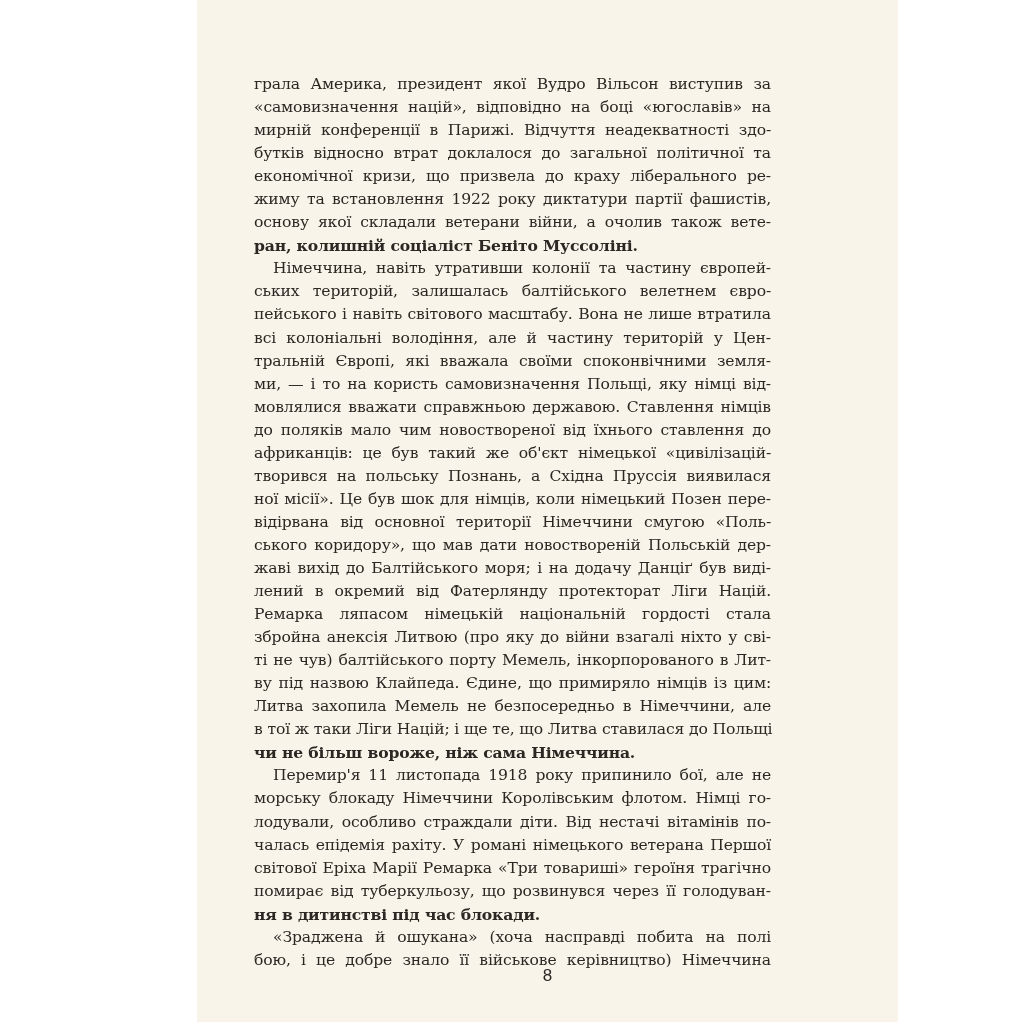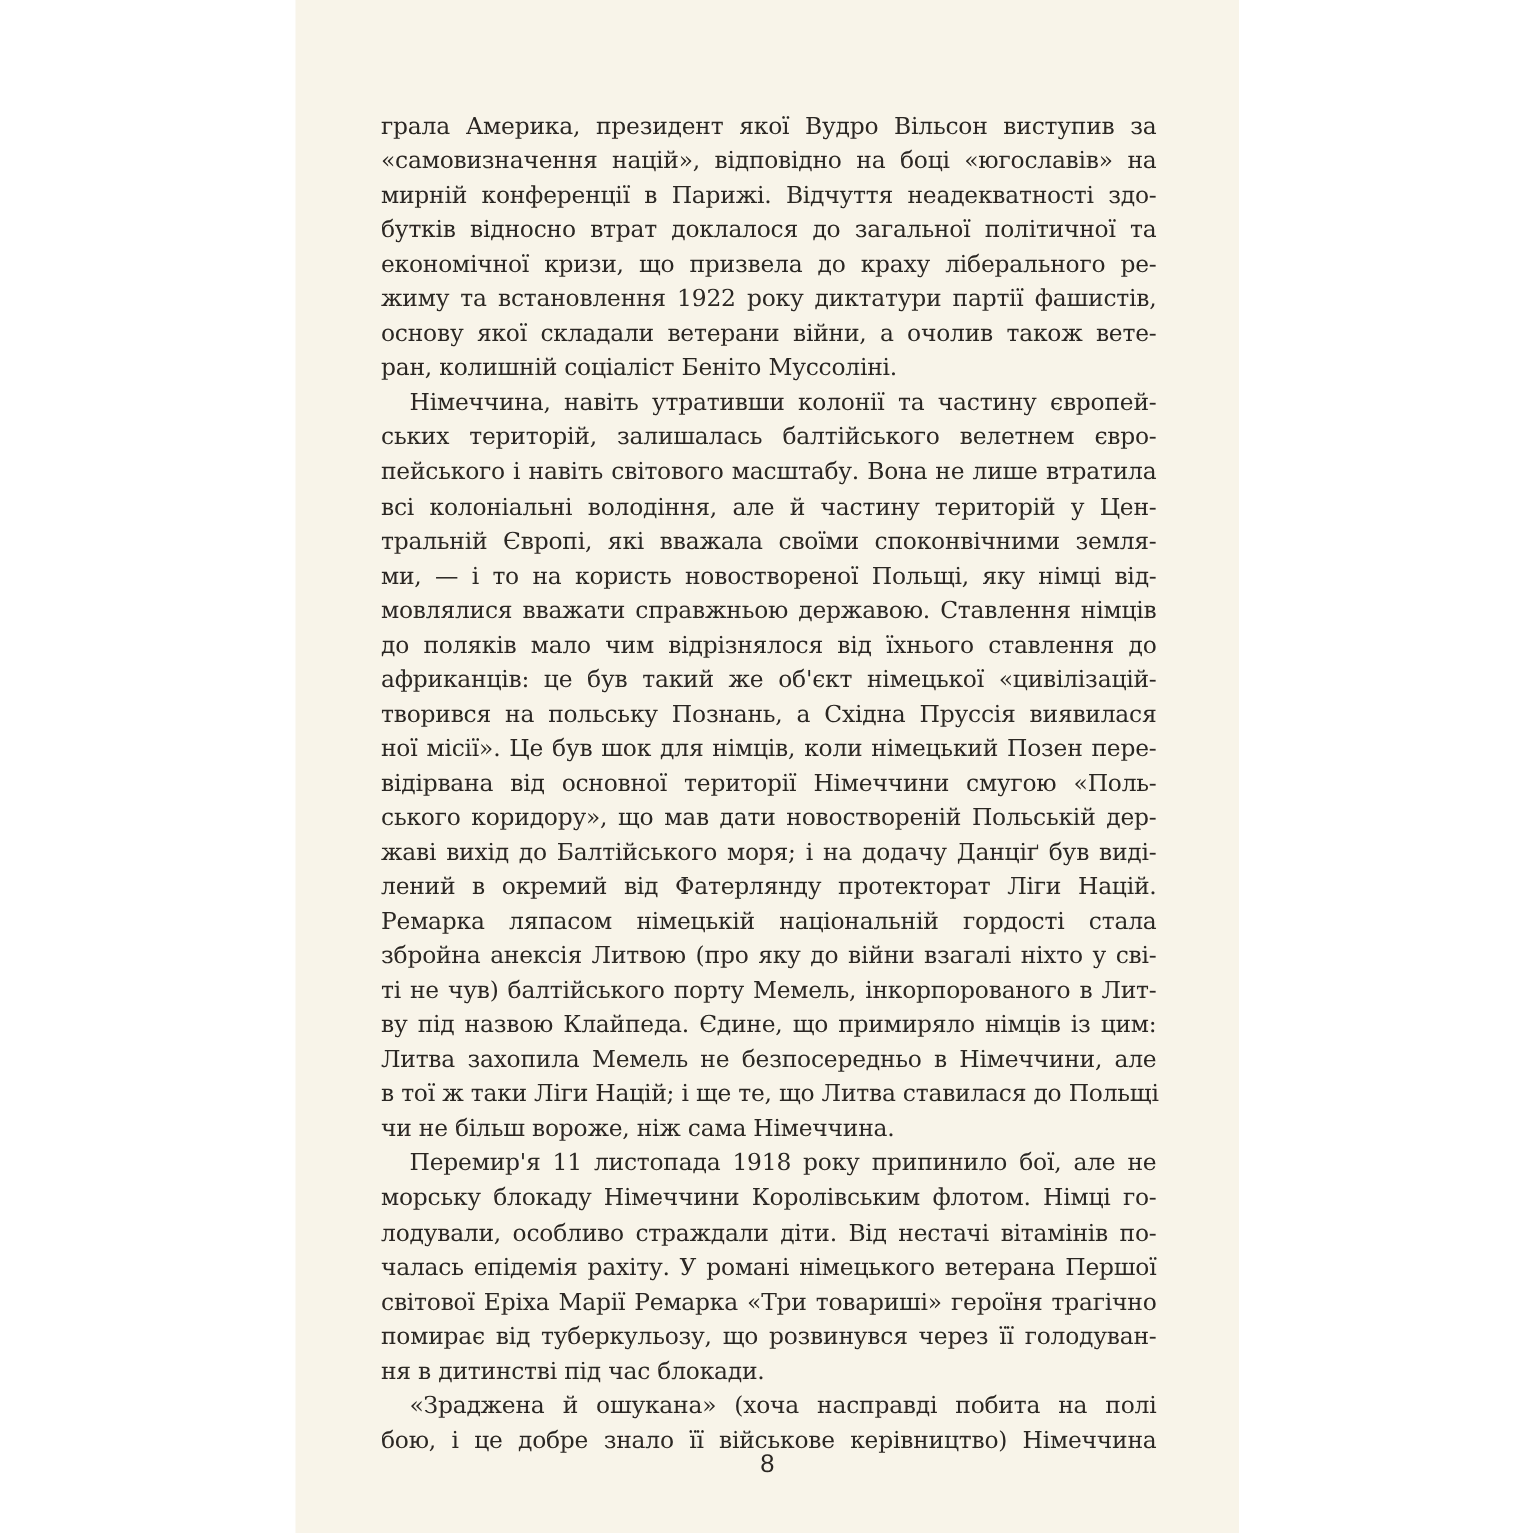--- a/index.html
+++ b/index.html
@@ -10,21 +10,21 @@
     body {
       width: 1024px;
       height: 1024px;
       position: relative;
       overflow: hidden;
     }
     .page {
       position: absolute;
       left: 197px;
       top: 0;
-      width: 629px;
+      width: 701px;
       height: 1022px;
       background: #f8f4e9;
     }
     .text-block {
       position: absolute;
       left: 57px;
       top: 73px;
       width: 517px;
       font-family: "DejaVu Serif", "Liberation Serif", serif;
       font-size: 15.6px;
@@ -35,20 +35,21 @@
     .line {
       display: block;
       white-space: nowrap;
       text-align: justify;
       text-align-last: justify;
       height: 23.05px;
       overflow: visible;
     }
     .line.last {
       text-align-last: left;
+      font-weight: bold;
     }
     .line.indent {
       padding-left: 19px;
     }
     .page-number {
       position: absolute;
       left: 0;
       width: 100%;
       top: 966px;
       text-align: center;
@@ -73,23 +74,23 @@
       <span class="line">основу якої складали ветерани війни, а очолив також вете-</span>
       <span class="line last">ран, колишній соціаліст Беніто Муссоліні.</span>
     </div>
 
     <div>
       <span class="line indent">Німеччина, навіть утративши колонії та частину європей-</span>
       <span class="line">ських територій, залишалась балтійського велетнем євро-</span>
       <span class="line">пейського і навіть світового масштабу. Вона не лише втратила</span>
       <span class="line">всі колоніальні володіння, але й частину територій у Цен-</span>
       <span class="line">тральній Європі, які вважала своїми споконвічними земля-</span>
-      <span class="line">ми, — і то на користь новоствореної Польщі, яку німці від-</span>
+      <span class="line">ми, — і то на користь самовизначення Польщі, яку німці від-</span>
       <span class="line">мовлялися вважати справжньою державою. Ставлення німців</span>
-      <span class="line">до поляків мало чим відрізнялося від їхнього ставлення до</span>
+      <span class="line">до поляків мало чим новоствореної від їхнього ставлення до</span>
       <span class="line">африканців: це був такий же об'єкт німецької «цивілізацій-</span>
       <span class="line">творився на польську Познань, а Східна Пруссія виявилася</span>
       <span class="line">ної місії». Це був шок для німців, коли німецький Позен пере-</span>
       <span class="line">відірвана від основної території Німеччини смугою «Поль-</span>
       <span class="line">ського коридору», що мав дати новоствореній Польській дер-</span>
       <span class="line">жаві вихід до Балтійського моря; і на додачу Данціґ був виді-</span>
       <span class="line">лений в окремий від Фатерлянду протекторат Ліги Націй.</span>
       <span class="line">Ремарка ляпасом німецькій національній гордості стала</span>
       <span class="line">збройна анексія Литвою (про яку до війни взагалі ніхто у сві-</span>
       <span class="line">ті не чув) балтійського порту Мемель, інкорпорованого в Лит-</span>

